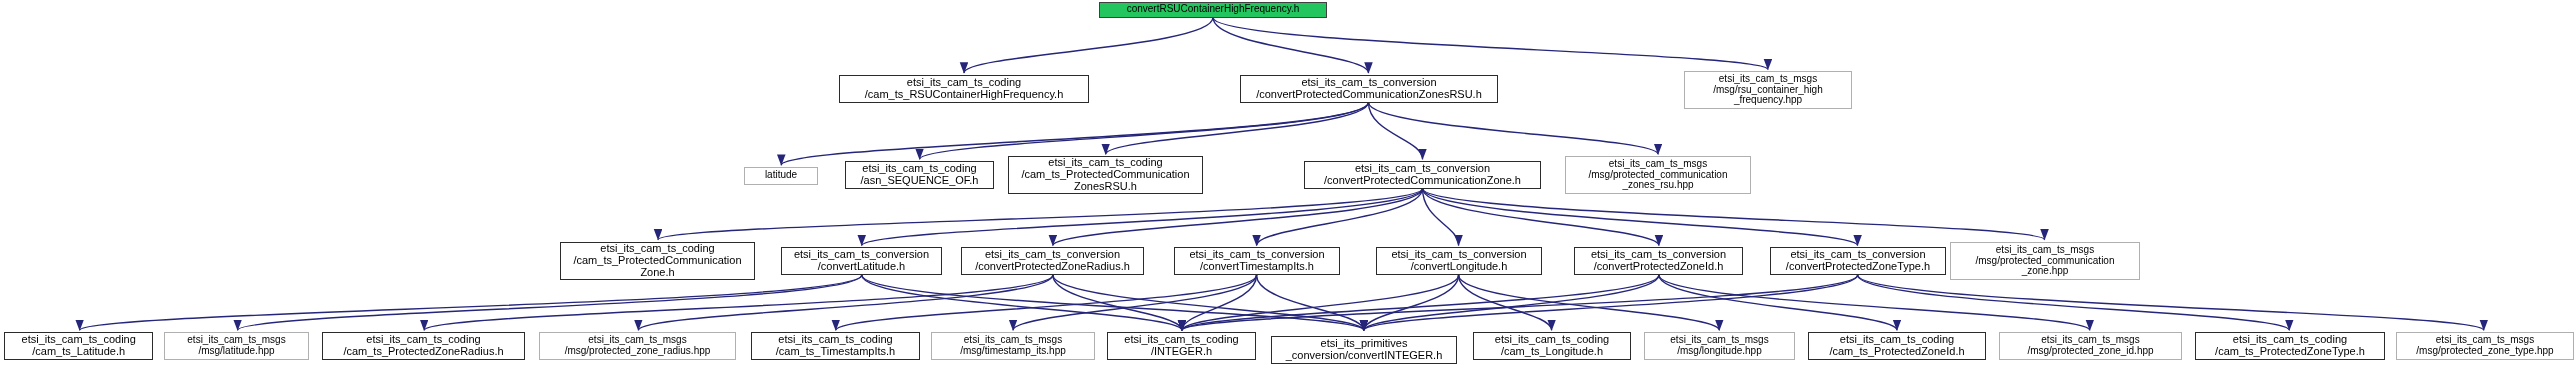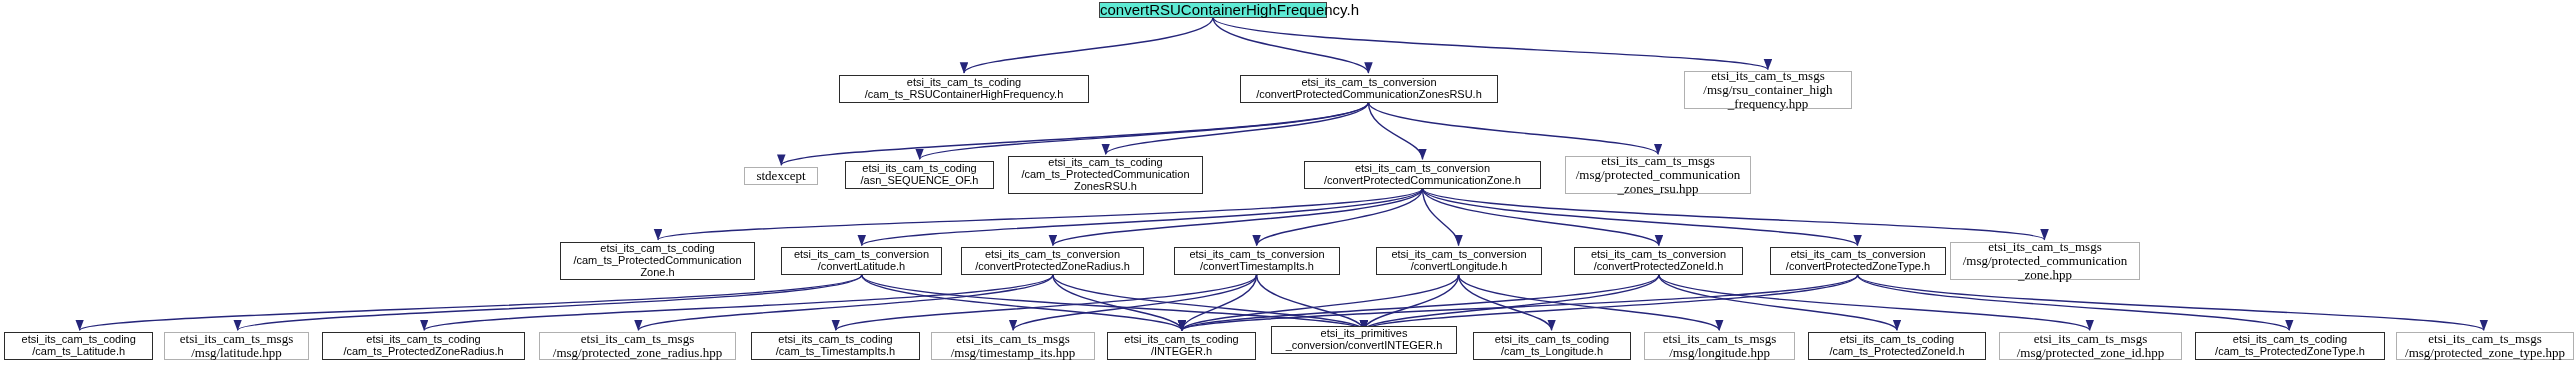--- a/index.html
+++ b/index.html
@@ -2,23 +2,23 @@
 <html style="font-size:13.4px"><head>
 <meta charset="utf-8">
 <style>
   html,body{margin:0;padding:0;background:#ffffff;}
   body{width:2576px;height:368px;position:relative;font-family:"Liberation Sans","DejaVu Sans",sans-serif;overflow:hidden;}
   #graph{position:absolute;left:0;top:0;width:2576px;height:368px;}
   svg.edges{position:absolute;left:0;top:0;width:2576px;height:368px;pointer-events:none;}
   .node{position:absolute;box-sizing:border-box;display:flex;align-items:center;justify-content:center;
         text-align:center;line-height:1.08;color:#000000;background:#ffffff;}
   .node .lbl{display:block;width:100%;white-space:pre-line;}
-  .n-hdr{background:#5eead4;border:0.8px solid #404040;font-size:15px;}
+  .n-hdr{background:#22c55e;border:0.8px solid #404040;font-size:10px;}
   .n-solid{border:1.3px solid #2b2b2b;font-size:11px;}
-  .n-light{border:0.8px solid #b0b0b0;font-size:13px;font-family:Liberation Serif, serif;}
+  .n-light{border:0.8px solid #b0b0b0;font-size:10px;}
 </style>
 </head>
 <body>
 
 <div id="graph">
   <svg class="edges" id="edge-svg" viewBox="0 0 3071 439" width="2576" height="368">
     <defs>
       <marker id="ah" markerWidth="9" markerHeight="9" refX="7.5" refY="3" orient="auto" markerUnits="strokeWidth">
         <path d="M0,0 L8,3 L0,6 z" fill="#25257a"></path>
       </marker>
@@ -77,21 +77,21 @@
       <div class="node n-solid" style="left: 1240px; top: 75px; width: 258px; height: 28px;">
         <span class="lbl">etsi_its_cam_ts_conversion
 /convertProtectedCommunicationZonesRSU.h</span>
       </div>
       <div class="node n-light" style="left: 1684px; top: 71px; width: 168px; height: 38px;">
         <span class="lbl">etsi_its_cam_ts_msgs
 /msg/rsu_container_high
 _frequency.hpp</span>
       </div>
       <div class="node n-light" style="left: 744px; top: 167px; width: 74px; height: 17.6px;">
-        <span class="lbl">stdexcept</span>
+        <span class="lbl">latitude</span>
       </div>
       <div class="node n-solid" style="left: 845px; top: 161px; width: 149px; height: 28px;">
         <span class="lbl">etsi_its_cam_ts_coding
 /asn_SEQUENCE_OF.h</span>
       </div>
       <div class="node n-solid" style="left: 1008px; top: 156px; width: 195px; height: 38px;">
         <span class="lbl">etsi_its_cam_ts_coding
 /cam_ts_ProtectedCommunication
 ZonesRSU.h</span>
       </div>
@@ -159,21 +159,21 @@
 /cam_ts_TimestampIts.h</span>
       </div>
       <div class="node n-light" style="left: 931px; top: 332px; width: 164px; height: 28px;">
         <span class="lbl">etsi_its_cam_ts_msgs
 /msg/timestamp_its.hpp</span>
       </div>
       <div class="node n-solid" style="left: 1107px; top: 332px; width: 149px; height: 28px;">
         <span class="lbl">etsi_its_cam_ts_coding
 /INTEGER.h</span>
       </div>
-      <div class="node n-solid" style="left: 1271px; top: 326px; width: 186px; height: 28px;">
+      <div class="node n-solid" style="left: 1271px; top: 336px; width: 186px; height: 28px;">
         <span class="lbl">etsi_its_primitives
 _conversion/convertINTEGER.h</span>
       </div>
       <div class="node n-solid" style="left: 1473px; top: 332px; width: 158px; height: 28px;">
         <span class="lbl">etsi_its_cam_ts_coding
 /cam_ts_Longitude.h</span>
       </div>
       <div class="node n-light" style="left: 1644px; top: 332px; width: 151px; height: 28px;">
         <span class="lbl">etsi_its_cam_ts_msgs
 /msg/longitude.hpp</span>

